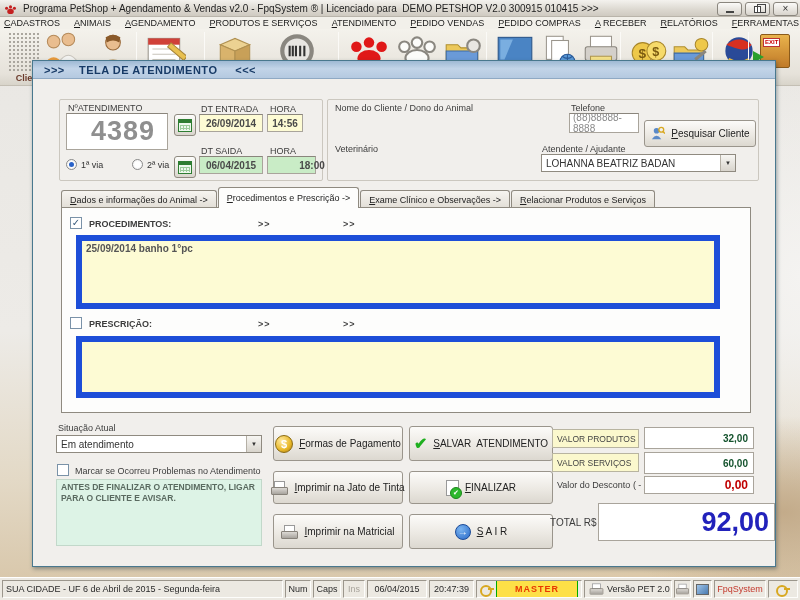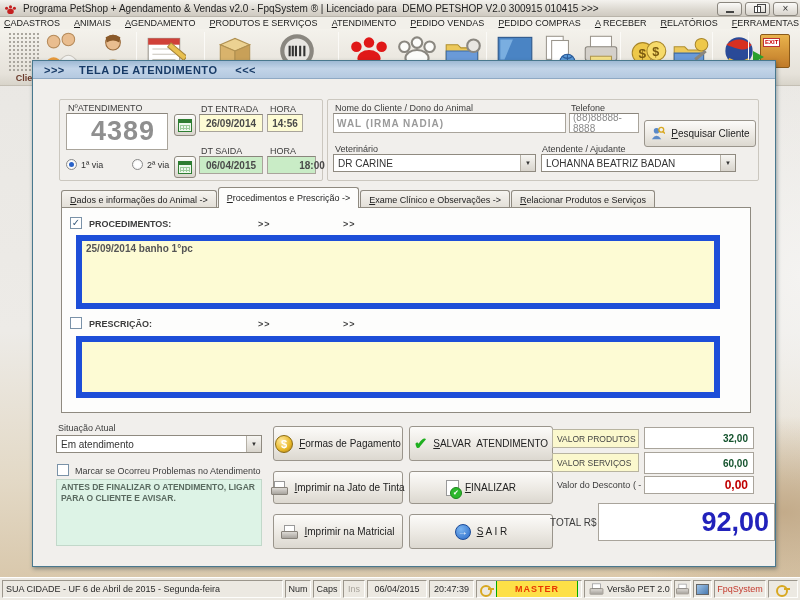--- a/index.html
+++ b/index.html
@@ -342,37 +342,32 @@
       <span class="flabel" style="left:210px; top:4px;">HORA</span>
       <div class="field f-yellow datev" style="left:207px; top:14px; width:36px; height:18px;">14:56</div>
       <span class="flabel" style="left:141px; top:46px;">DT SAIDA</span>
       <div class="field f-green datev" style="left:139px; top:56px; width:64px; height:18px;">06/04/2015</div>
       <span class="flabel" style="left:210px; top:46px;">HORA</span>
       <div class="field f-green datev" style="left:207px; top:56px; width:36px; height:18px;padding-left:44px;">18:00</div>
     </div>
 
     <div class="gbox" style="left:294px; top:38px; width:432px; height:82px;">
       <span class="flabel" style="left:7px; top:3px;">Nome do Cliente / Dono do Animal</span>
-      <div class="field" style="left:5px; top:13px; width:233px; height:20px; color:#9a9a9a; font-weight:bold; letter-spacing:1px;">WAL (IRMA NADIA)</div>
       <span class="flabel" style="left:243px; top:3px;">Telefone</span>
       <div class="field" style="left:241px; top:13px; width:70px; height:20px; color:#8a8a8a;">(88)88888-8888</div>
       <button class="btn" style="left:316px; top:20px; width:112px; height:27px;">
         <svg width="15" height="15" viewBox="0 0 16 16">
             <circle cx="7" cy="5" r="3" fill="#5a8ac8"></circle>
             <path d="M2 14 Q7 7 12 14 Z" fill="#5a8ac8"></path>
             <circle cx="12" cy="4" r="2.6" fill="none" stroke="#d8a820" stroke-width="1.4"></circle>
             <path d="M14 6 L16 8" stroke="#d8a820" stroke-width="1.6"></path>
           </svg>
         <span class="blabel"><u>P</u>esquisar Cliente</span>
       </button>
       <span class="flabel" style="left:7px; top:44px;">Veterinário</span>
-      <div class="ddown" style="left:5px; top:54px; width:203px; height:18px;">
-        <span class="dval">DR CARINE</span>
-        <span class="darrow">▼</span>
-      </div>
       <span class="flabel" style="left:214px; top:44px;">Atendente / Ajudante</span>
       <div class="ddown" style="left:213px; top:54px; width:195px; height:18px;">
         <span class="dval">LOHANNA BEATRIZ BADAN</span>
         <span class="darrow">▼</span>
       </div>
     </div>
 
     <div class="tabs">
       <div class="tab"><u>D</u>ados e informações do Animal -&gt;</div>
       <div class="tab active"><u>P</u>rocedimentos e Prescrição -&gt;</div>

